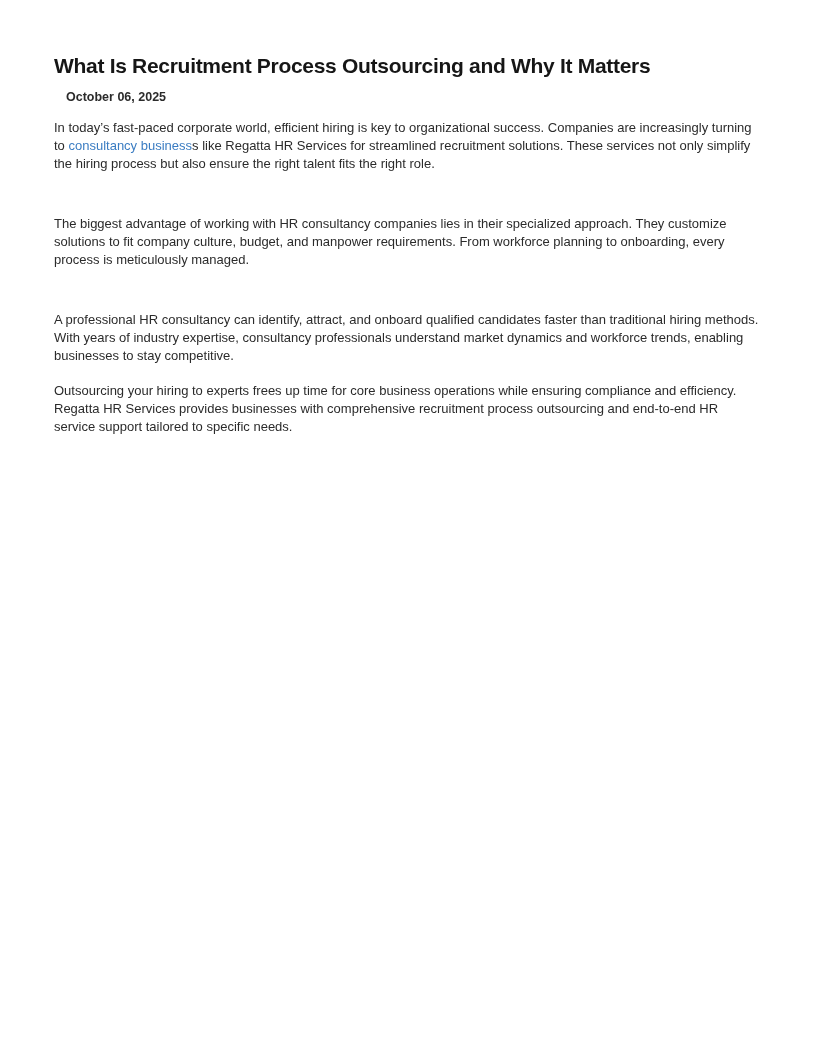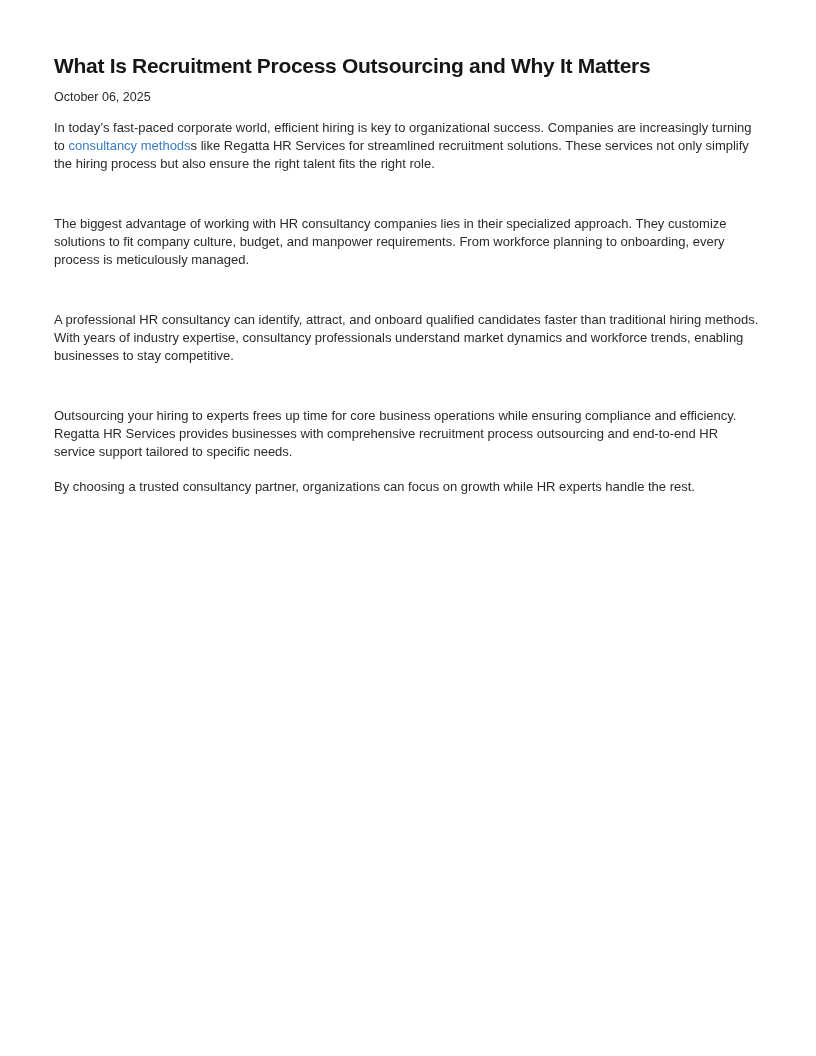--- a/index.html
+++ b/index.html
@@ -19,24 +19,24 @@
   }
   .article-title {
     margin: 0 0 13px 0;
     font-size: 21px;
     line-height: 23px;
     font-weight: 700;
     letter-spacing: -0.3px;
     color: var(--title-color, #161616);
   }
   .article-date {
-    margin: 0 0 15px 0;
+    margin: 0 0 15px 12px;
     font-size: 12.5px;
     line-height: 14px;
-    font-weight: 400;
+    font-weight: 700;
     color: var(--body-color, #2b2b2b);
   }
   .article-body { width: 708px; }
   .para {
     margin: 0;
     font-size: 13px;
     line-height: 18px;
     font-weight: 400;
     color: var(--body-color, #2b2b2b);
   }
@@ -49,19 +49,18 @@
     cursor: pointer;
   }
 </style>
 </head>
 <body>
 
 <div class="page">
   <h1 class="article-title">What Is Recruitment Process Outsourcing and Why It Matters</h1>
   <div class="article-date">October 06, 2025</div>
   <div class="article-body">
-      <p class="para"><span>In today’s fast-paced corporate world, efficient hiring is key to organizational success. Companies are increasingly turning to </span><a href="#">consultancy methods</a><span>s like Regatta HR Services for streamlined recruitment solutions. These services not only simplify the hiring process but also ensure the right talent fits the right role.</span></p>
+      <p class="para"><span>In today’s fast-paced corporate world, efficient hiring is key to organizational success. Companies are increasingly turning to </span><a href="#">consultancy business</a><span>s like Regatta HR Services for streamlined recruitment solutions. These services not only simplify the hiring process but also ensure the right talent fits the right role.</span></p>
       <p class="para"><span>The biggest advantage of working with HR consultancy companies lies in their specialized approach. They customize solutions to fit company culture, budget, and manpower requirements. From workforce planning to onboarding, every process is meticulously managed.</span></p>
       <p class="para"><span>A professional HR consultancy can identify, attract, and onboard qualified candidates faster than traditional hiring methods. With years of industry expertise, consultancy professionals understand market dynamics and workforce trends, enabling businesses to stay competitive.</span></p>
       <p class="para"><span>Outsourcing your hiring to experts frees up time for core business operations while ensuring compliance and efficiency. Regatta HR Services provides businesses with comprehensive recruitment process outsourcing and end-to-end HR service support tailored to specific needs.</span></p>
-      <p class="para"><span>By choosing a trusted consultancy partner, organizations can focus on growth while HR experts handle the rest.</span></p>
     </div>
 </div>
 
 </body></html>

